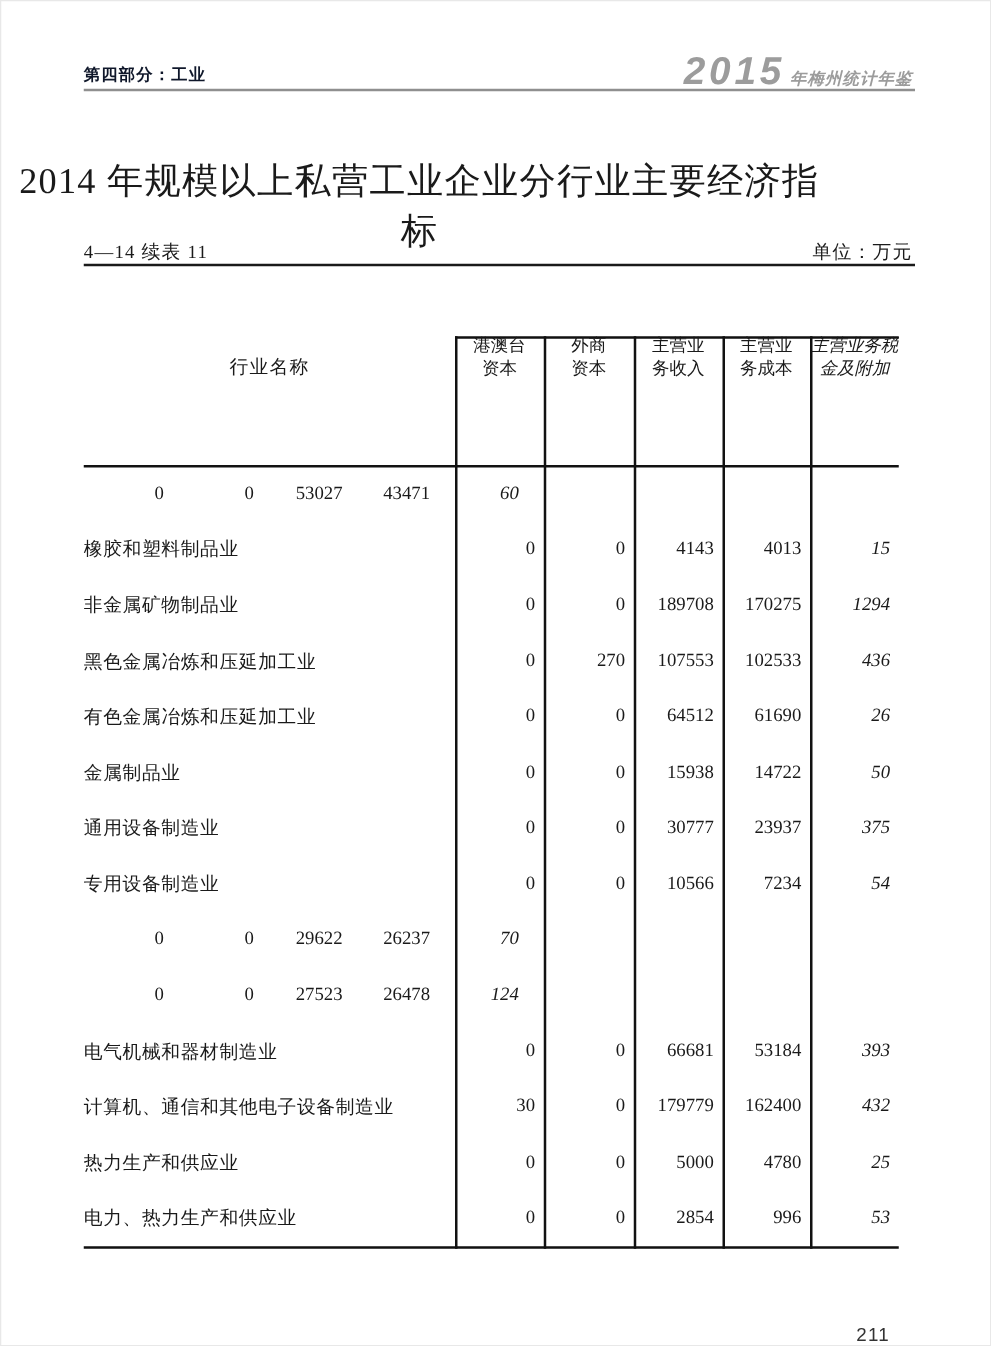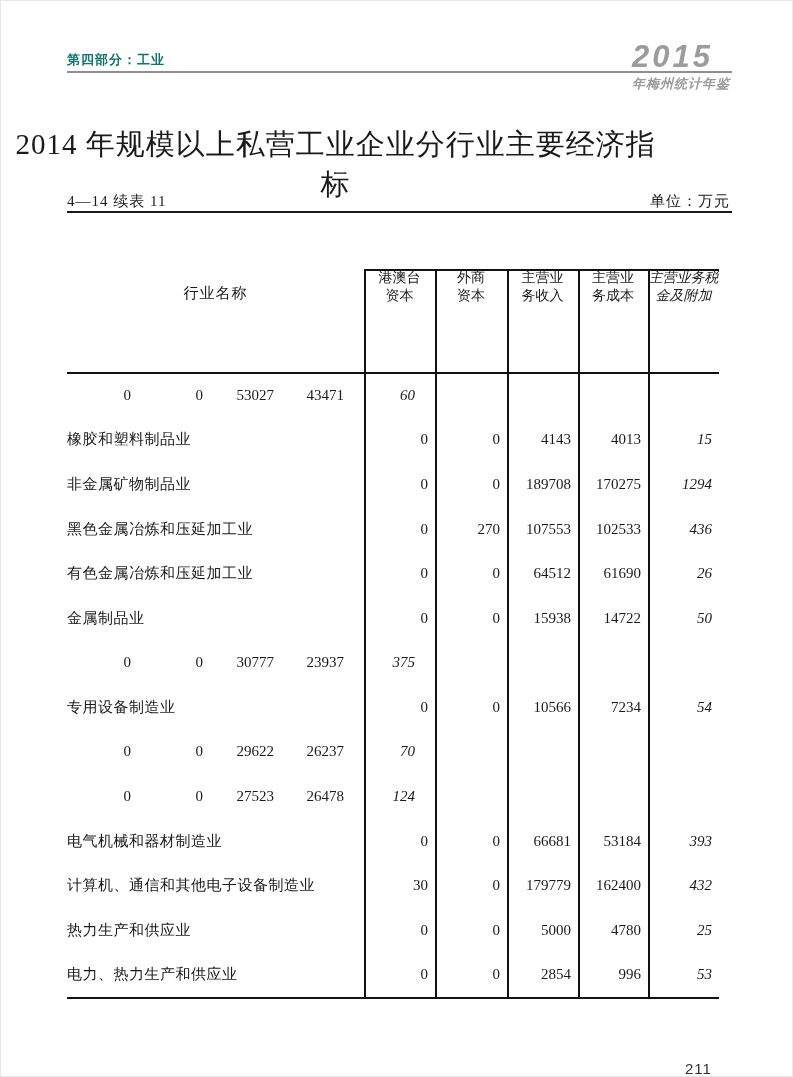--- a/index.html
+++ b/index.html
@@ -10,29 +10,29 @@
     font-family:"Liberation Serif", serif;
     color:#1a1a1a;
     overflow:hidden;
     box-sizing:border-box;
     border:1px solid #e8e8e8;
   }
   
   .running-head-left{
     position:absolute;left:66px;top:50px;
     font-family:"Liberation Sans", sans-serif;
-    font-weight:bold;font-size:13px;color:#0f766e;
+    font-weight:bold;font-size:13px;color:#0f172a;
     letter-spacing:1px;
   }
   .running-head-right{
     position:absolute;right:62px;top:38px;
     display:flex;align-items:baseline;
     color:#9c9c9c;
     font-family:"Liberation Sans", sans-serif;
-    font-style:italic;font-weight:bold;flex-direction:column;
+    font-style:italic;font-weight:bold;
   }
   .rh-year{font-size:31px;letter-spacing:3px;}
   .rh-rest{font-size:13px;margin-left:4px;letter-spacing:1px;}
   .head-rule{
     position:absolute;left:66px;top:70px;width:665px;height:2px;
     background:#8f8f8f;
   }
   
   .doc-title{
     position:absolute;left:0;top:124px;width:669px;
@@ -187,20 +187,21 @@
         </div>
         <div class="trow">
           <div class="cell name">金属制品业</div>
           <div class="cell num w1">0</div>
           <div class="cell num w2">0</div>
           <div class="cell num w3">15938</div>
           <div class="cell num w4">14722</div>
           <div class="cell num w5">50</div>
         </div>
         <div class="trow">
+          <div class="cell name">通用设备制造业</div>
           <div class="cell num w1">0</div>
           <div class="cell num w2">0</div>
           <div class="cell num w3">30777</div>
           <div class="cell num w4">23937</div>
           <div class="cell num w5">375</div>
         </div>
         <div class="trow">
           <div class="cell name">专用设备制造业</div>
           <div class="cell num w1">0</div>
           <div class="cell num w2">0</div>

